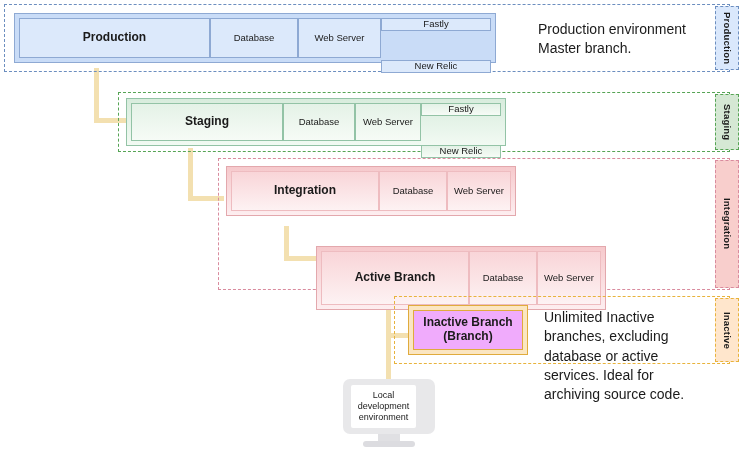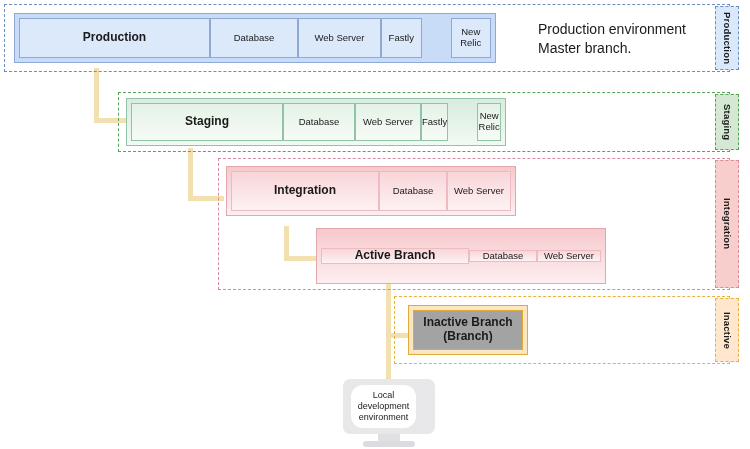--- a/index.html
+++ b/index.html
@@ -23,48 +23,48 @@
   .vtab-integ{border-color:#d98b9e;background:#f8cecc;}
   .vtab-inact{border-color:#e8b33c;background:#ffe6cc;}
 
   
   .envbox{position:absolute;box-sizing:border-box;border-width:1.5px;border-style:solid;
           display:flex;align-items:stretch;padding:4px;}
   .envbox .cell{box-sizing:border-box;border-width:1px;border-style:solid;
           display:flex;align-items:center;justify-content:center;text-align:center;
           font-size:9.5px;color:#1a1a1a;line-height:1.15;}
   .envbox .cell.title{font-weight:bold;font-size:12px;}
-  .envbox .stack{display:flex;flex-direction:row;gap:29px;}
+  .envbox .stack{display:flex;flex-direction:column;gap:29px;}
   .envbox .stack .cell{flex:1;}
 
   
   .p-box{border-color:#8ea9d3;background:#c9dcf7;}
   .p-box .cell{border-color:#8ea9d3;background:#dce9fb;}
   
   .s-box{border-color:#93c3a6;background:linear-gradient(180deg,#d8ecdd 0%,#f2faf3 100%);}
   .s-box .cell{border-color:#93c3a6;background:linear-gradient(180deg,#e4f2e7 0%,#f6fbf6 100%);}
   
   .i-box{border-color:#e3a8ad;background:linear-gradient(180deg,#f6c9cc 0%,#fdeef0 100%);}
   .i-box .cell{border-color:#eebcc0;background:linear-gradient(180deg,#f9d5d8 0%,#fdf2f3 100%);}
   
   .a-box{border-color:#e0ab3d;background:#fbe6c2;}
-  .a-box .cell{border-color:#e0ab3d;background:#a3a3a3;}
+  .a-box .cell{border-color:#e0ab3d;background:#f0abfc;}
 
   
   .desc{position:absolute;font-size:14px;line-height:1.38;color:#1a1a1a;}
 
   
   .conn{position:absolute;background:#f3e0b0;}
 
   
   #monitor{position:absolute;}
   .mon-body{position:absolute;left:0;top:0;width:92px;height:55px;background:#e8e8ea;
             border-radius:7px;}
   .mon-screen{position:absolute;left:8px;top:6px;width:65px;height:43px;background:#fff;
-            border-radius:12px;display:flex;align-items:center;justify-content:center;
+            border-radius:2px;display:flex;align-items:center;justify-content:center;
             text-align:center;font-size:9px;line-height:1.25;color:#1a1a1a;}
   .mon-neck{position:absolute;left:35px;top:55px;width:22px;height:8px;background:#e0e0e3;}
   .mon-base{position:absolute;left:20px;top:62px;width:52px;height:6px;background:#dcdce0;
             border-radius:3px;}
 </style>
 </head>
 <body>
 
 <div id="stage">
 
@@ -122,40 +122,41 @@
   <div class="vtab vtab-integ" style="left:715px;top:160px;width:24px;height:128px;">
     <span>Integration</span>
   </div>
 
   <div class="envbox i-box" style="left:226px;top:166px;width:290px;height:50px;">
     <div class="cell title" style="flex:0 0 148px;">Integration</div>
     <div class="cell" style="flex:0 0 68px;">Database</div>
     <div class="cell" style="flex:1 1 auto;">Web Server</div>
   </div>
 
-  <div class="envbox i-box" style="left:316px;top:228px;width:290px;height:56px;align-items:center;">
+  <div class="envbox i-box" style="left:316px;top:246px;width:290px;height:64px;">
     <div class="cell title" style="flex:0 0 148px;">Active Branch</div>
     <div class="cell" style="flex:0 0 68px;">Database</div>
     <div class="cell" style="flex:1 1 auto;">Web Server</div>
   </div>
 
 
   <div class="lane lane-inact" style="left:394px;top:296px;width:336px;height:68px;"></div>
 
   <div class="vtab vtab-inact" style="left:715px;top:298px;width:24px;height:64px;">
     <span>Inactive</span>
   </div>
 
   <div class="envbox a-box" style="left:408px;top:305px;width:120px;height:50px;">
     <div class="cell title" style="flex:1 1 auto;flex-direction:column;">
       <div>Inactive Branch</div>
       <div>(Branch)</div>
     </div>
   </div>
 
+  <div class="desc" style="left:544px;top:308px;width:168px;">Unlimited Inactive branches, excluding database or active services. Ideal for archiving source code.</div>
 
   <div id="monitor" style="left:343px;top:379px;width:92px;height:70px;">
     <div class="mon-body"></div>
     <div class="mon-screen">
       <div>
         <div>Local</div>
         <div>development</div>
         <div>environment</div>
       </div>
     </div>

